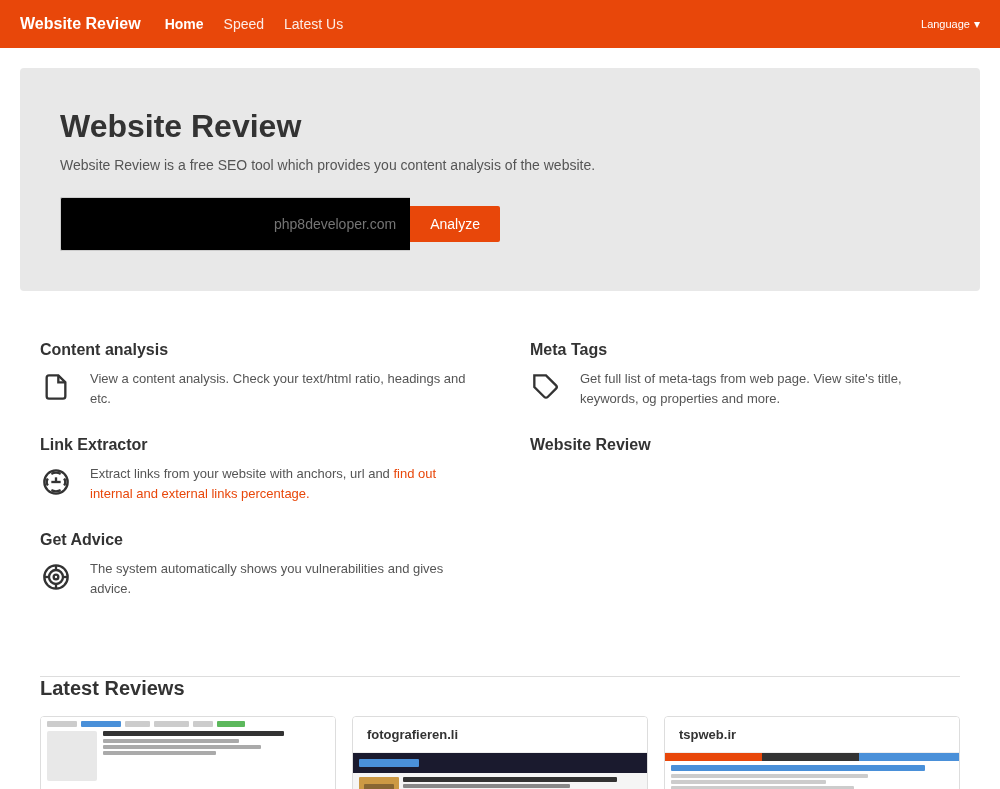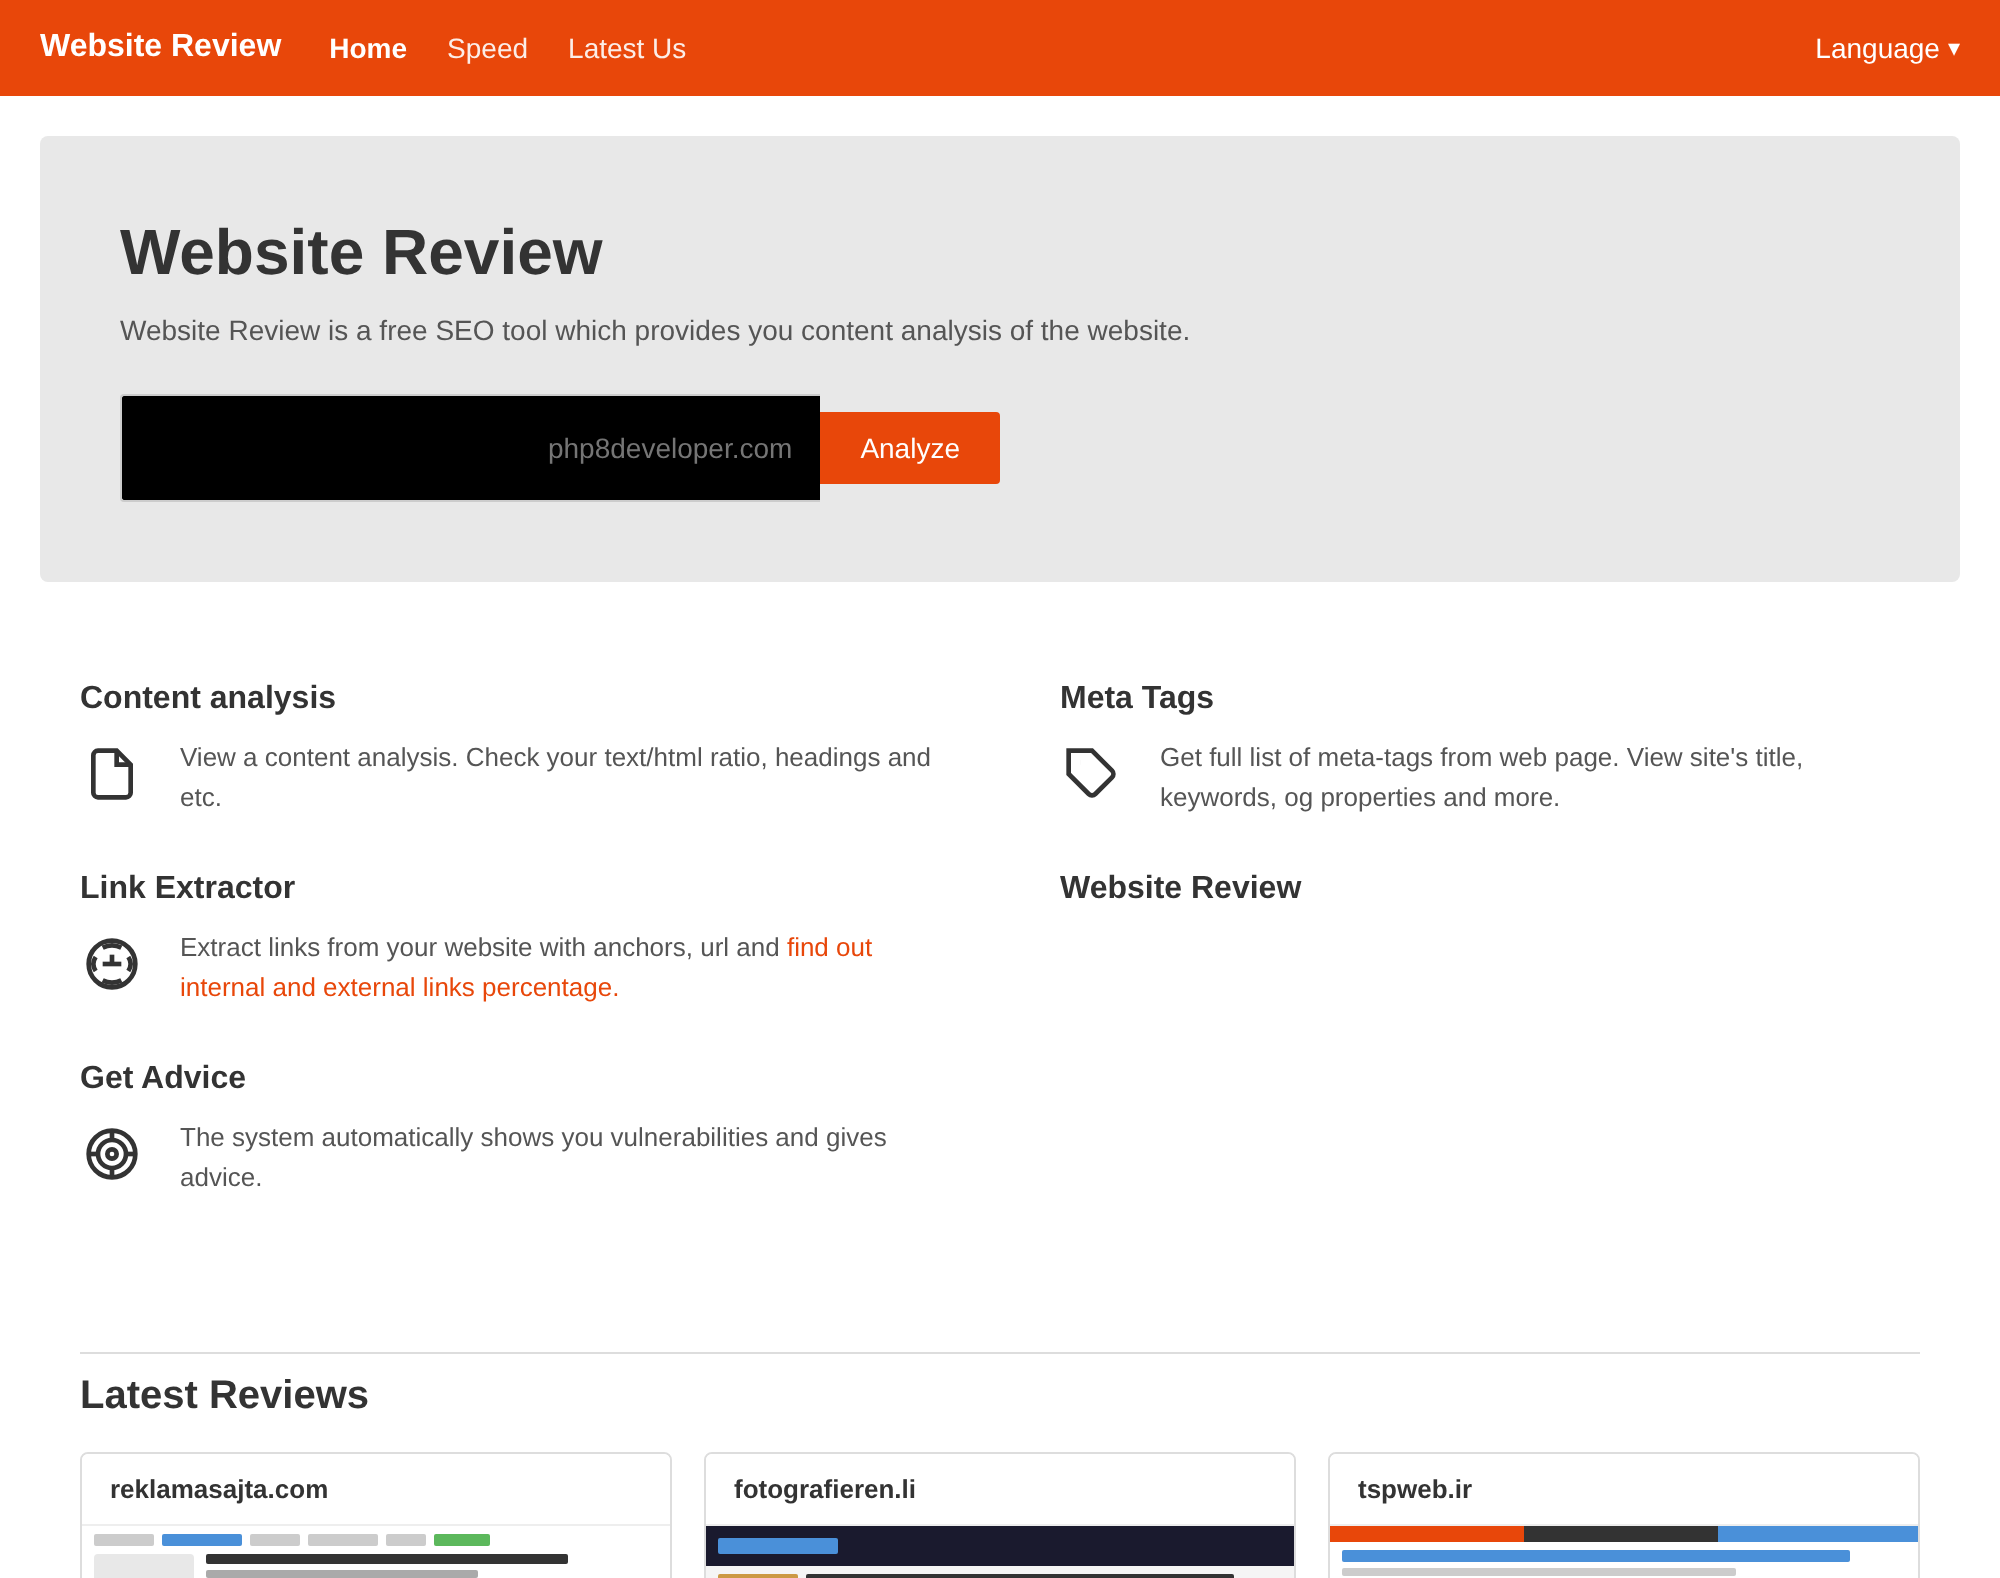--- a/index.html
+++ b/index.html
@@ -27,21 +27,21 @@
     .nav-link {
       color: #fff;
       text-decoration: none;
       font-size: 14px;
       opacity: 0.9;
       cursor: pointer;
     }
     .nav-link.active { opacity: 1; font-weight: bold; }
     .nav-language {
       color: #fff;
-      font-size: 14px;
+      font-size: 11px;
       display: flex;
       align-items: center;
       gap: 4px;
       cursor: pointer;
     }
     .nav-language::after { content: '▾'; font-size: 12px; }
 
     
     .hero {
       background: #e8e8e8;
@@ -133,21 +133,21 @@
 
     
     .latest-reviews {
       padding: 20px 40px 30px;
     }
     .section-title {
       font-size: 20px;
       font-weight: 600;
       color: #333;
       margin-bottom: 16px;
-      padding-top: 10px;
+      padding-top: 0;
       border-top: 1px solid #ddd;
     }
     .review-cards {
       display: grid;
       grid-template-columns: repeat(3, 1fr);
       gap: 16px;
     }
     .review-card {
       border: 1px solid #ddd;
       border-radius: 4px;
@@ -287,21 +287,20 @@
 
   </div>
 
 </div>
 
 <div class="latest-reviews">
   <h2 class="section-title">Latest Reviews</h2>
   <div class="review-cards">
 
     <div class="review-card">
-      <div class="review-card-header">reklamasajta.com</div>
       <div class="review-card-preview preview-reklamasajta">
         <div style="background:#fff;padding:4px 6px;">
           <div style="display:flex;gap:4px;margin-bottom:3px;">
             <div style="width:30px;height:6px;background:#ccc;border-radius:1px;"></div>
             <div style="width:40px;height:6px;background:#4a90d9;border-radius:1px;"></div>
             <div style="width:25px;height:6px;background:#ccc;border-radius:1px;"></div>
             <div style="width:35px;height:6px;background:#ccc;border-radius:1px;"></div>
             <div style="width:20px;height:6px;background:#ccc;border-radius:1px;"></div>
             <div style="width:28px;height:6px;background:#5cb85c;border-radius:1px;"></div>
           </div>

